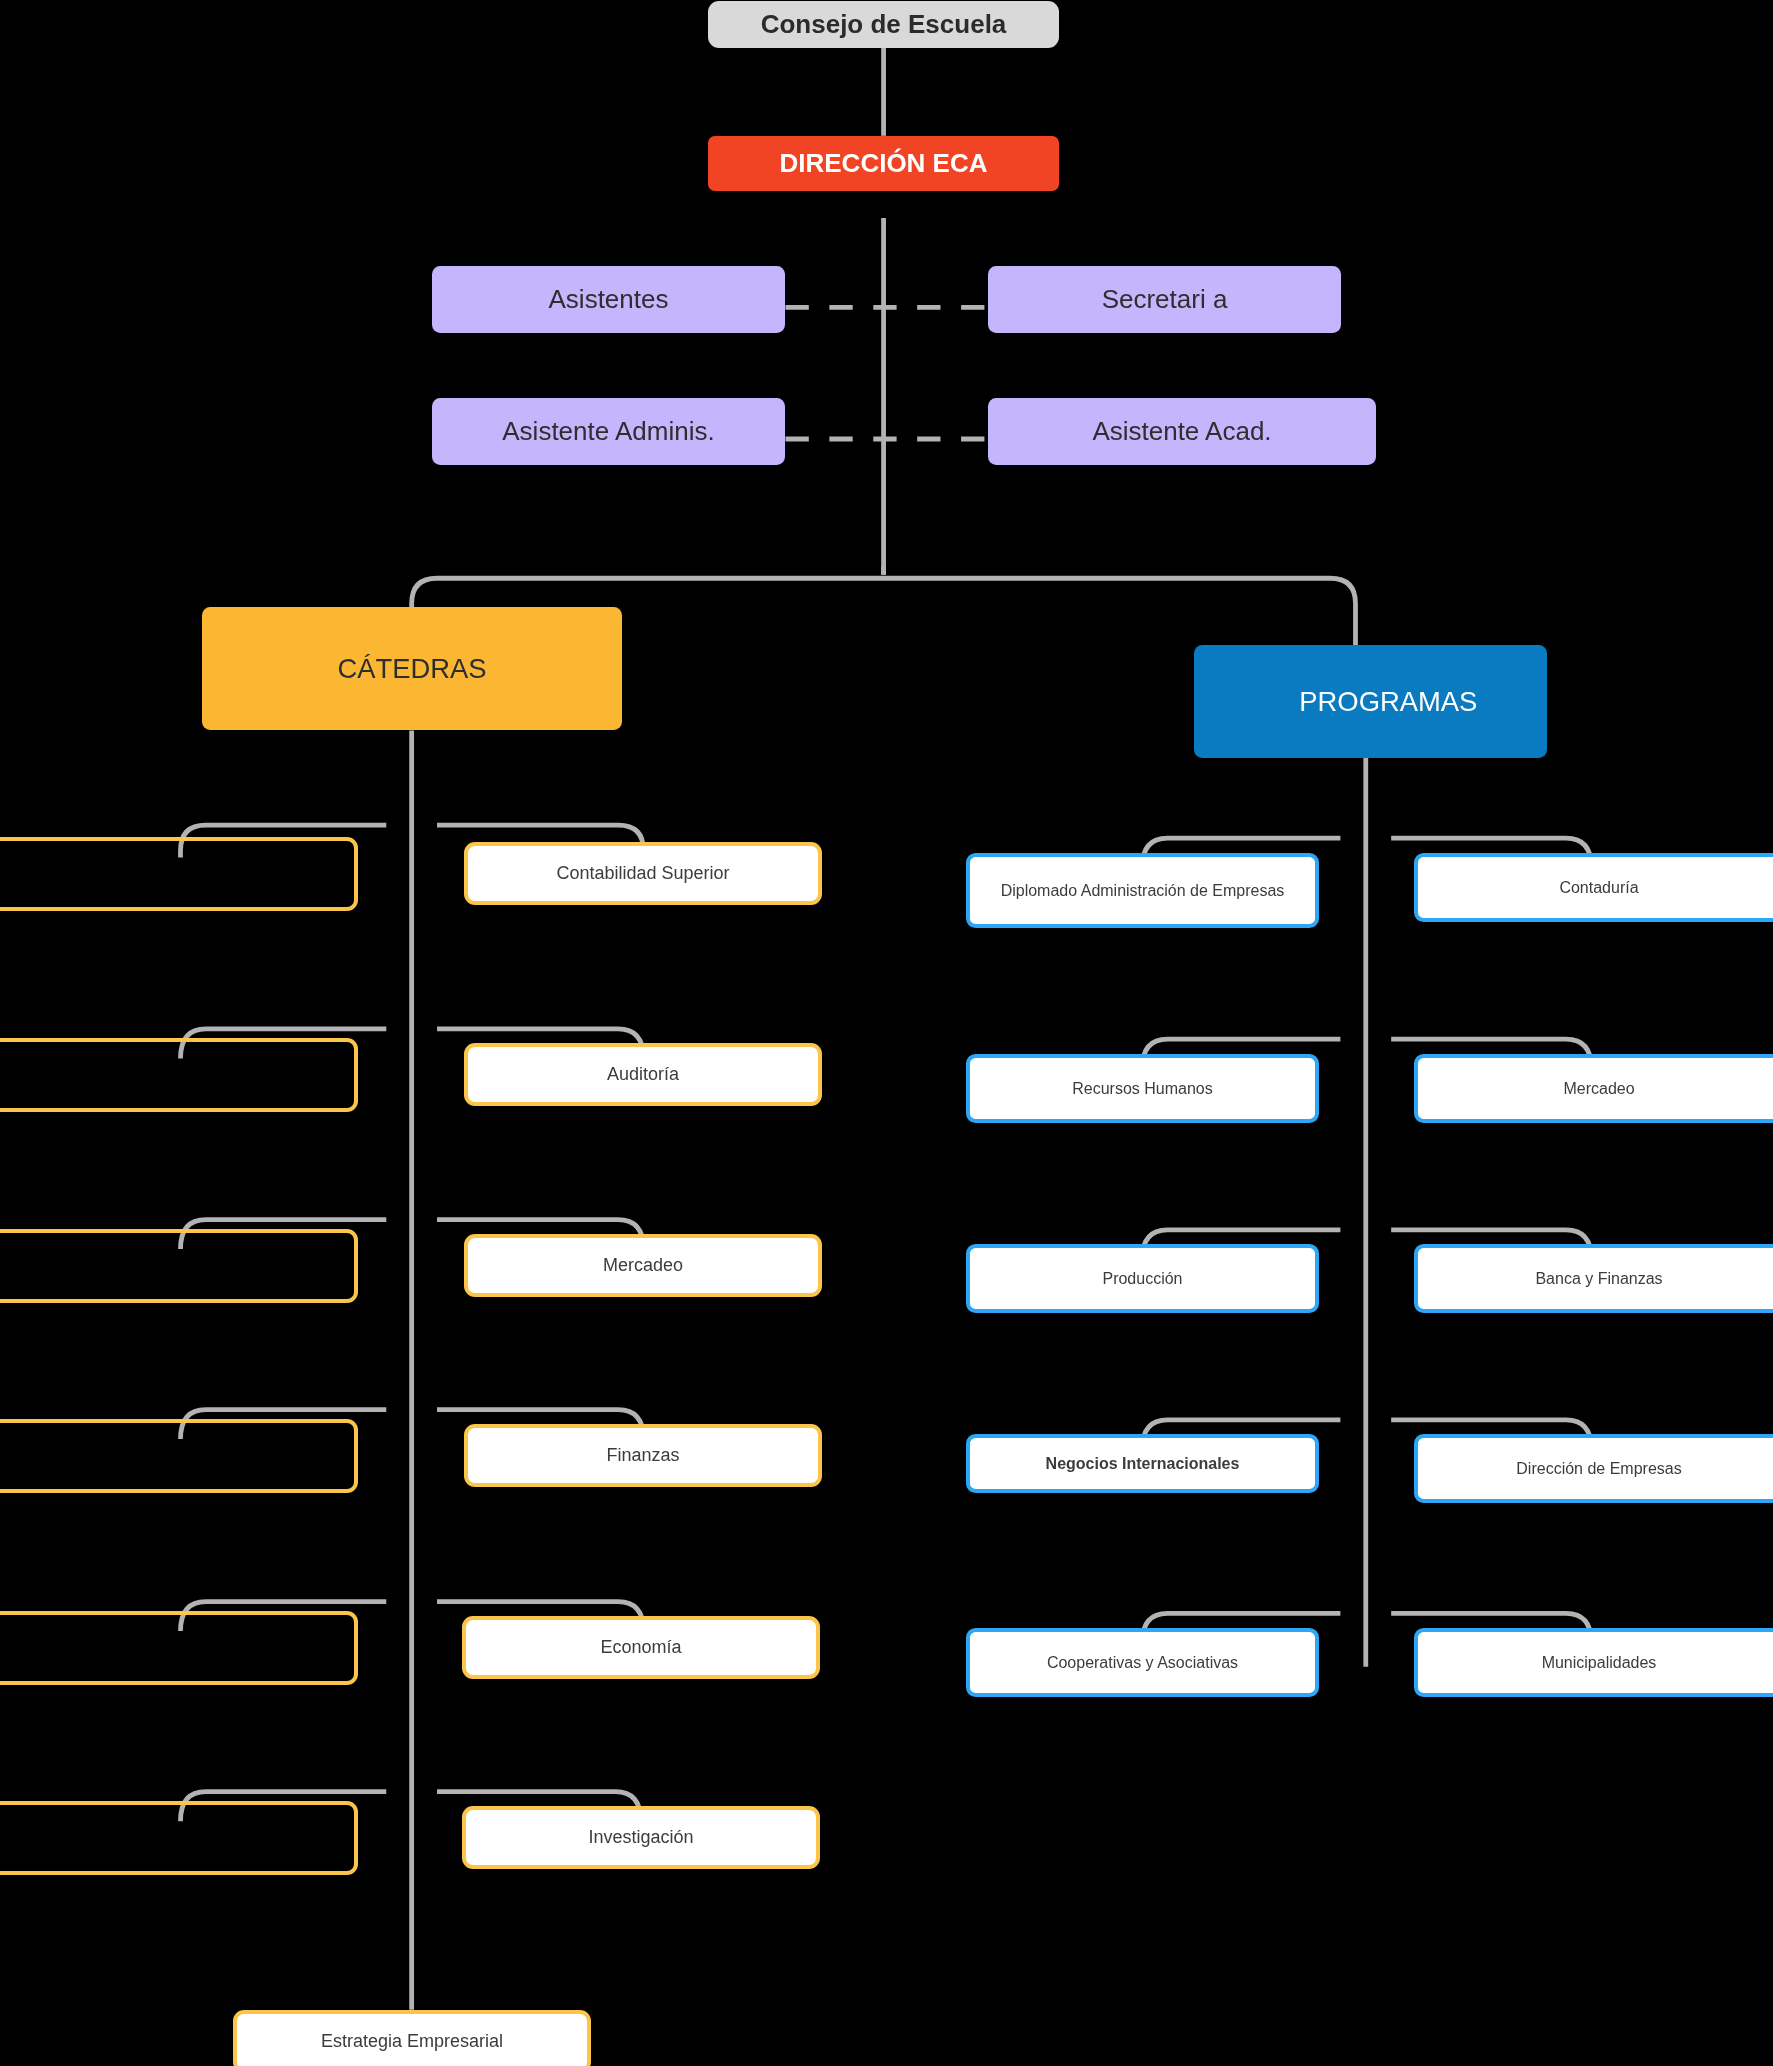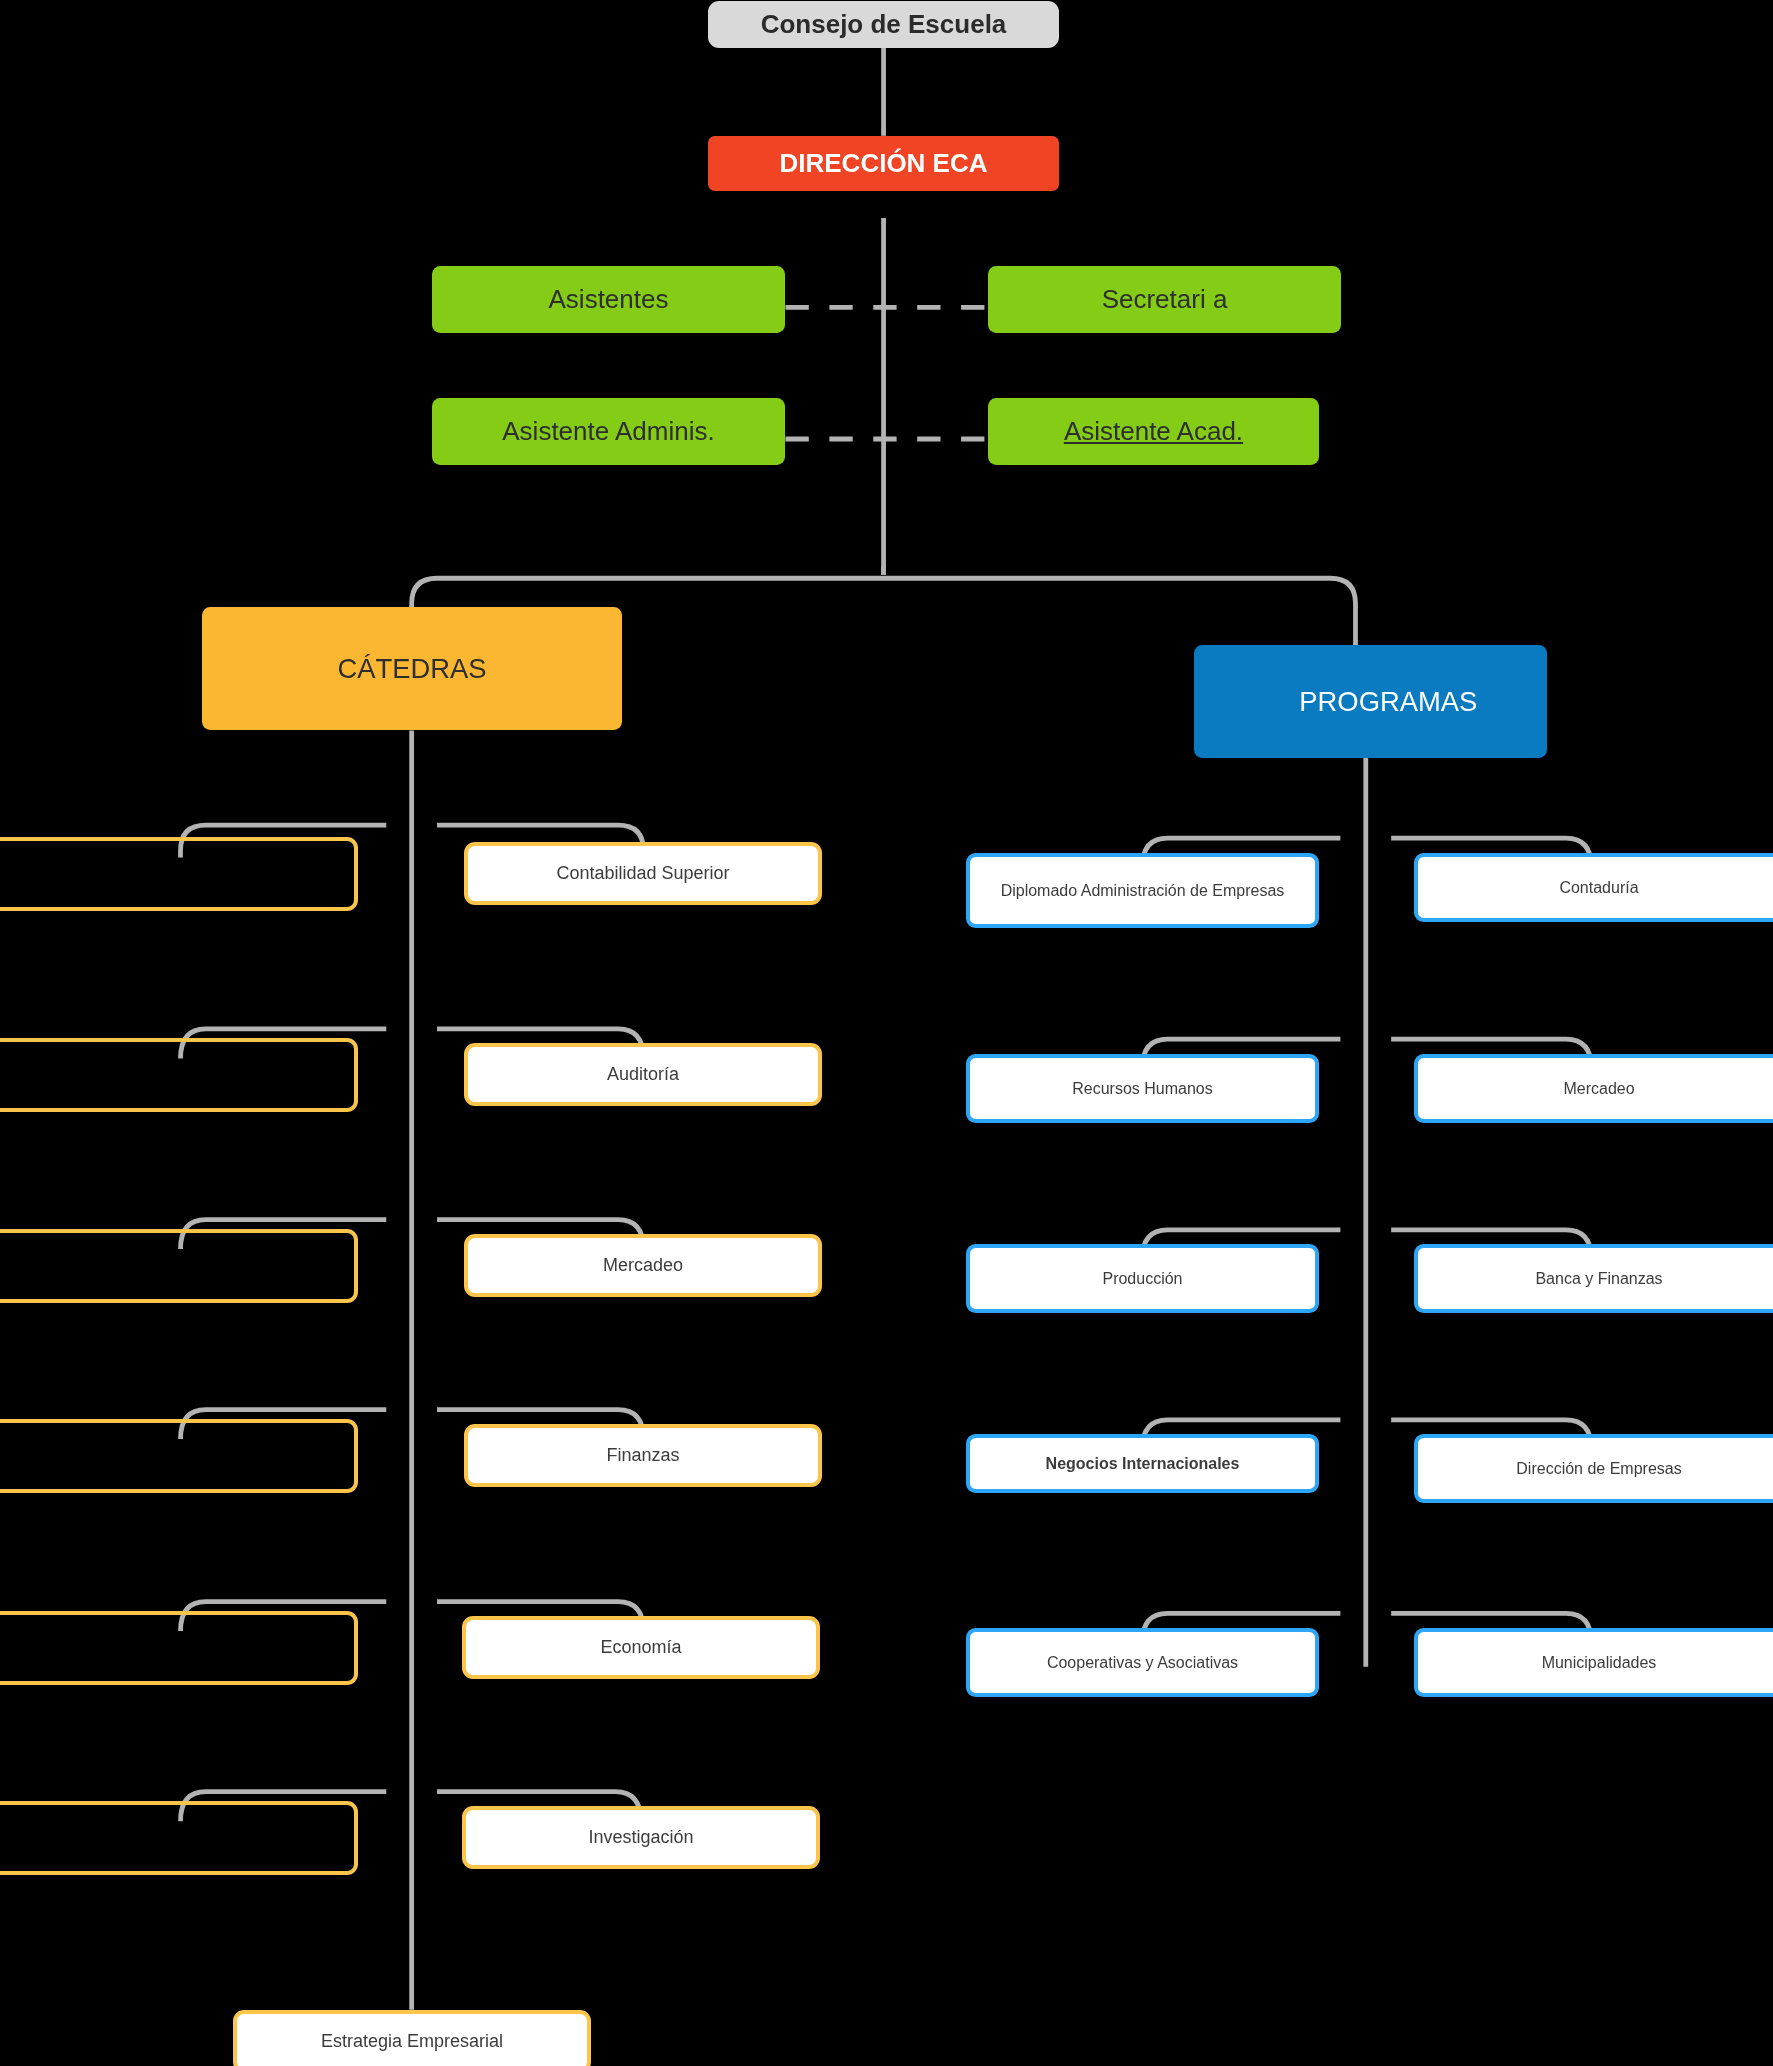--- a/index.html
+++ b/index.html
@@ -44,21 +44,21 @@
   
   .n-direction{
     background:#F04424;
     color:#FFFFFF;
     font-size:26px;
     font-weight:bold;
     border-radius:6.9px;
   }
   
   .n-assist{
-    background:#84cc16;
+    background:#c4b5fd;
     color:#2E2E2E;
     font-size:26px;
     font-weight:normal;
     border-radius:8.2px;
   }
   
   .n-cathead{
     background:#FBB731;
     color:#2E2E2E;
     font-size:27.4px;
@@ -170,21 +170,21 @@
 
   <div class="node n-assist" style="left:432px;top:266px;width:353px;height:67px;">
     <span>Asistentes</span>
   </div>
   <div class="node n-assist" style="left:988px;top:266px;width:353px;height:67px;">
     <span>Secretari  a</span>
   </div>
   <div class="node n-assist" style="left:432px;top:398px;width:353px;height:67px;">
     <span>Asistente Adminis.</span>
   </div>
-  <div class="node n-assist" style="left:988px;top:398px;width:331px;height:67px;text-decoration:underline;">
+  <div class="node n-assist" style="left:988px;top:398px;width:388px;height:67px;">
     <span>Asistente Acad.</span>
   </div>
 
   <div class="node n-cathead" style="left:202px;top:607px;width:420px;height:123px;">
     <span>CÁTEDRAS</span>
   </div>
   <div class="node n-proghead" style="left:1194px;top:645px;width:353px;height:113px;">
     <span>PROGRAMAS</span>
   </div>
 

